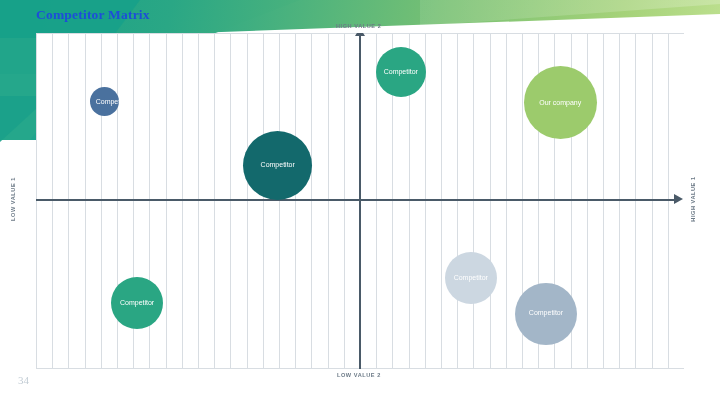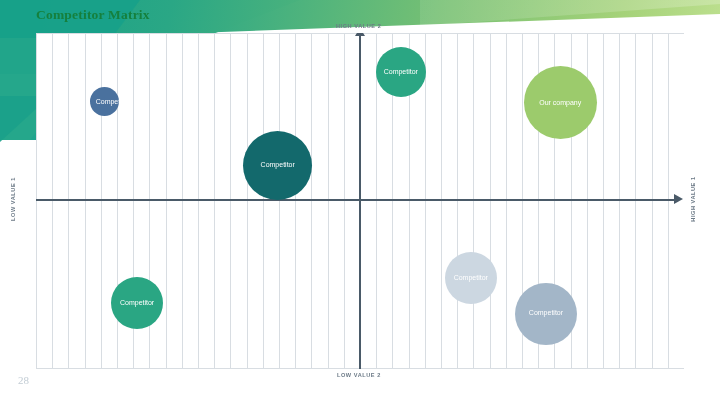--- a/index.html
+++ b/index.html
@@ -78,21 +78,21 @@
     clip-path: polygon(0 0, 300px 0, 300px 4px, 0 26px);
   }
 
   
   #title {
     position: absolute;
     left: 36px;
     top: 7px;
     font-size: 13.5px;
     font-weight: bold;
-    color: #15803d;
+    color: #1d4ed8;
     letter-spacing: 0.2px;
     font-family: "Liberation Serif", serif;
     white-space: nowrap;
   }
 
   
   #plot {
     position: absolute;
     left: 36px;
     top: 33px;
@@ -261,14 +261,14 @@
           <span>Competitor</span>
         </div>
       </div>
   </div>
 
   <div class="axis-label" id="label-top">HIGH VALUE 2</div>
   <div class="axis-label" id="label-bottom">LOW VALUE 2</div>
   <div class="axis-label" id="label-left">LOW VALUE 1</div>
   <div class="axis-label" id="label-right">HIGH VALUE 1</div>
 
-  <div id="page-number">28</div>
+  <div id="page-number">34</div>
 </div>
 
 </body></html>

